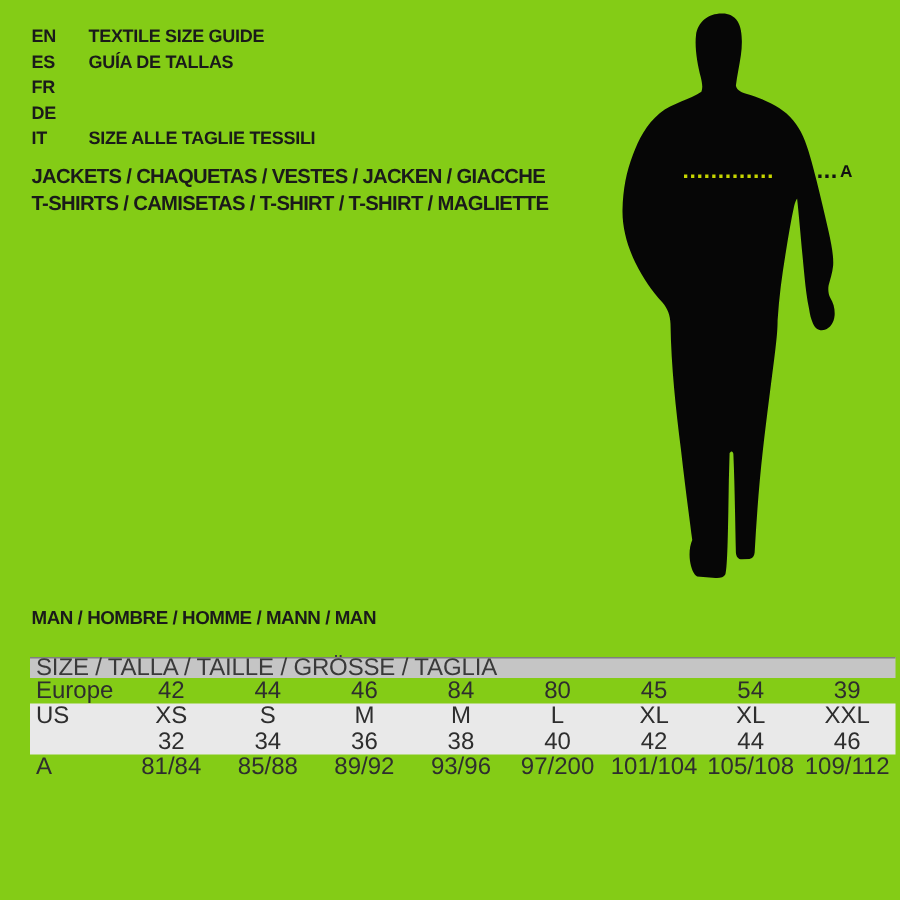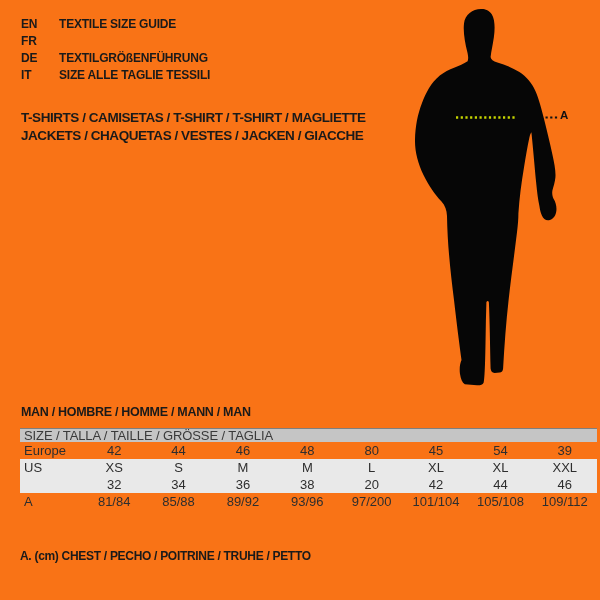--- a/index.html
+++ b/index.html
@@ -1,67 +1,70 @@
 <!DOCTYPE html>
 <html><head>
 <meta charset="utf-8">
 <style>
   html,body{margin:0;padding:0;background:#fff;}
   .canvas{
-    position:relative;width:600px;height:600px;background:#f97316;overflow:hidden;
+    position:relative;width:600px;height:600px;background:#84cc16;overflow:hidden;
     font-family:"Liberation Sans",sans-serif;color:#1a1a1a;
     -webkit-font-smoothing:antialiased;
   }
   
   .lang-block{position:absolute;left:21px;top:16px;font-weight:bold;font-size:12px;letter-spacing:-0.2px;}
   .lang-row{display:flex;line-height:17px;}
   .lang-code{width:38px;}
   
   .categories{position:absolute;left:21px;top:109px;font-weight:bold;font-size:13.5px;line-height:18px;letter-spacing:-0.45px;white-space:nowrap;}
   
   .figure-svg{position:absolute;left:405px;top:8px;}
   .measure-a{position:absolute;left:560px;top:109px;font-size:11.5px;font-weight:bold;color:#111;}
   
   .section-title{position:absolute;left:21px;top:405px;font-weight:bold;font-size:12.5px;letter-spacing:-0.3px;white-space:nowrap;}
   
-  .size-table{position:absolute;left:20px;top:428px;width:577px;font-size:13px;color:#2e2e2e;}
+  .size-table{position:absolute;left:20px;top:438px;width:577px;font-size:16px;color:#2e2e2e;}
   .thead{background:#c5c5c5;border-top:1px solid #7f7f7f;height:13px;line-height:13px;padding-left:4px;color:#3a3a3a;letter-spacing:-0.1px;}
   .trow{display:flex;height:17px;line-height:17px;}
   .trow.shaded{background:#e9e9e9;}
   .tlabel{width:58px;padding-left:4px;}
   .tcell{flex:1;text-align:center;}
   
   .footnote{position:absolute;left:20px;top:549px;font-weight:bold;font-size:12px;letter-spacing:-0.3px;white-space:nowrap;}
 </style>
 </head>
 <body>
 
 <div class="canvas">
 
   <div class="lang-block">
     <div class="lang-row">
       <span class="lang-code">EN</span>
       <span class="lang-label">TEXTILE SIZE GUIDE</span>
     </div>
     <div class="lang-row">
+      <span class="lang-code">ES</span>
+      <span class="lang-label">GUÍA DE TALLAS</span>
+    </div>
+    <div class="lang-row">
       <span class="lang-code">FR</span>
     </div>
     <div class="lang-row">
       <span class="lang-code">DE</span>
-      <span class="lang-label">TEXTILGRÖßENFÜHRUNG</span>
     </div>
     <div class="lang-row">
       <span class="lang-code">IT</span>
       <span class="lang-label">SIZE ALLE TAGLIE TESSILI</span>
     </div>
   </div>
 
   <div class="categories">
+    <div>JACKETS / CHAQUETAS / VESTES / JACKEN / GIACCHE</div>
     <div>T-SHIRTS / CAMISETAS / T-SHIRT / T-SHIRT / MAGLIETTE</div>
-    <div>JACKETS / CHAQUETAS / VESTES / JACKEN / GIACCHE</div>
   </div>
 
   <svg class="figure-svg" width="170" height="380" viewBox="405 8 170 380" aria-hidden="true">
     <path fill="#060606" d="
       M 481 9
       C 472.5 9 465 14.5 464 23.5
       C 463 32 465 43 467.2 51.5
       C 468.2 55.8 468.6 58.6 467.6 61.2
       C 460 66.5 448.5 68.5 439.8 75.5
       C 430.8 83 425.8 93 422 103
@@ -114,21 +117,21 @@
   <div class="section-title">MAN / HOMBRE / HOMME / MANN / MAN</div>
 
   <div class="size-table">
     <div class="thead">SIZE / TALLA / TAILLE / GRÖSSE / TAGLIA</div>
 
     <div class="trow">
       <span class="tlabel">Europe</span>
       <span class="tcell">42</span>
       <span class="tcell">44</span>
       <span class="tcell">46</span>
-      <span class="tcell">48</span>
+      <span class="tcell">84</span>
       <span class="tcell">80</span>
       <span class="tcell">45</span>
       <span class="tcell">54</span>
       <span class="tcell">39</span>
     </div>
 
     <div class="trow shaded">
       <span class="tlabel">US</span>
       <span class="tcell">XS</span>
       <span class="tcell">S</span>
@@ -139,34 +142,33 @@
       <span class="tcell">XL</span>
       <span class="tcell">XXL</span>
     </div>
 
     <div class="trow shaded">
       <span class="tlabel"></span>
       <span class="tcell">32</span>
       <span class="tcell">34</span>
       <span class="tcell">36</span>
       <span class="tcell">38</span>
-      <span class="tcell">20</span>
+      <span class="tcell">40</span>
       <span class="tcell">42</span>
       <span class="tcell">44</span>
       <span class="tcell">46</span>
     </div>
 
     <div class="trow">
       <span class="tlabel">A</span>
       <span class="tcell">81/84</span>
       <span class="tcell">85/88</span>
       <span class="tcell">89/92</span>
       <span class="tcell">93/96</span>
       <span class="tcell">97/200</span>
       <span class="tcell">101/104</span>
       <span class="tcell">105/108</span>
       <span class="tcell">109/112</span>
     </div>
   </div>
 
-  <div class="footnote">A. (cm) CHEST / PECHO / POITRINE / TRUHE / PETTO</div>
 
 </div>
 
 </body></html>

